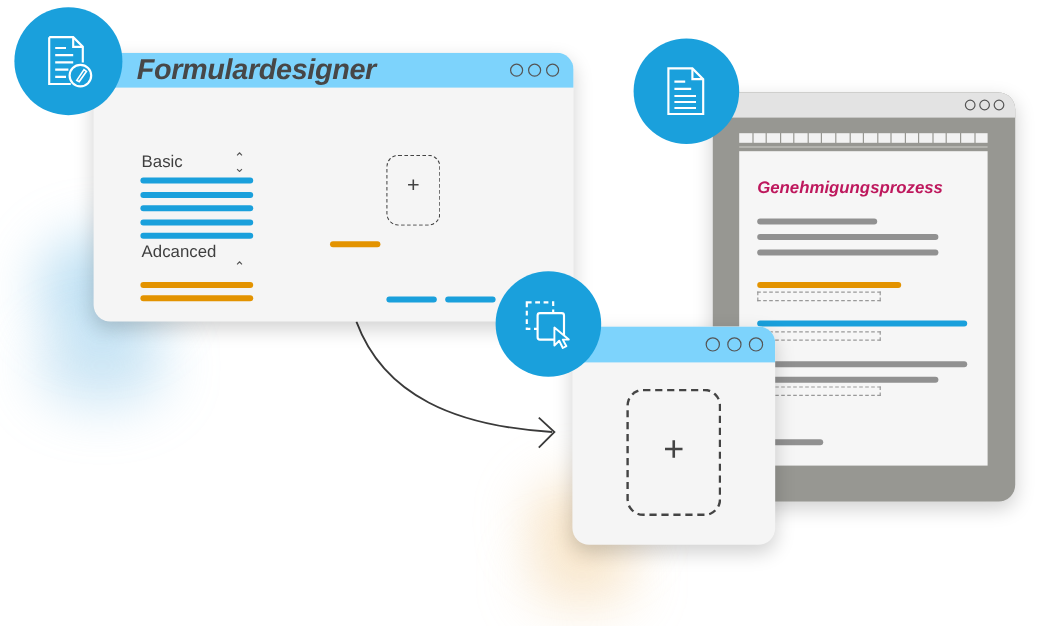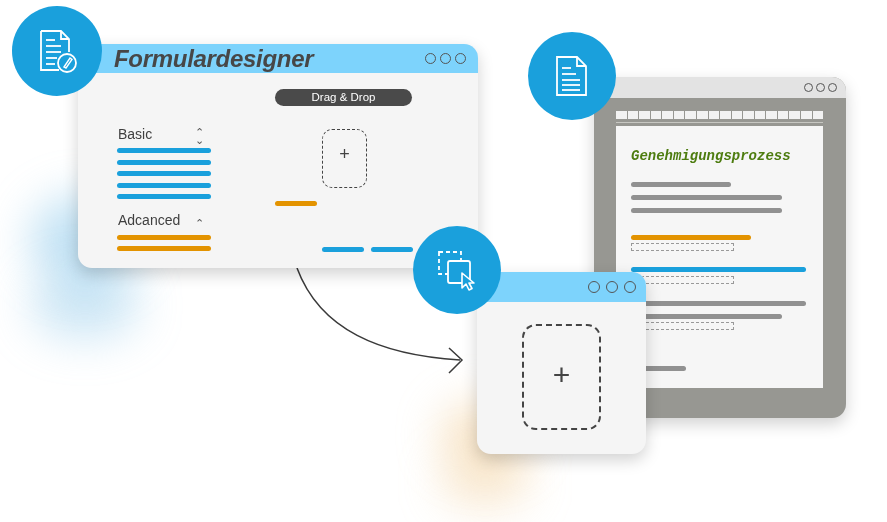--- a/index.html
+++ b/index.html
@@ -36,21 +36,21 @@
 
     
     #win-doc { left: 594px; top: 77px; width: 252px; height: 341px; background: #979792; border-radius: 14px; }
     #win-doc .titlebar { height: 21px; background: #e3e3e3; }
     #win-doc .dots { right: 9px; top: 6px; gap: 3px; }
     #win-doc .dot { width: 9px; height: 9px; border-width: 1.1px; }
     .ruler { position: absolute; left: 22px; top: 34px; width: 207px; height: 8px; display: flex; gap: 1px; }
     .ruler span { flex: 1; background: #f2f2f2; }
     .ruler-line { position: absolute; left: 22px; top: 45px; width: 207px; height: 1px; background: #c7c7c2; }
     .paper { position: absolute; left: 22px; top: 49px; width: 207px; height: 262px; background: #f6f6f6; }
-    .paper .doc-title { position: absolute; left: 15px; top: 22px; font-size: 14px; font-weight: bold; font-style: italic; color: #4d7c0f; font-family: Liberation Mono, monospace; }
+    .paper .doc-title { position: absolute; left: 15px; top: 22px; font-size: 14px; font-weight: bold; font-style: italic; color: #be185d; }
     .dotted-field { position: absolute; height: 8px; border: 1px dashed #999; }
 
     
     #win-drop { left: 477px; top: 272px; width: 169px; height: 182px; }
     #win-drop .titlebar { height: 30px; }
     #win-drop .dots { right: 10px; top: 9px; gap: 6px; }
     #win-drop .dot { width: 12px; height: 12px; }
 
     
     .icon-circle { position: absolute; border-radius: 50%; background: #1aa0dc; display: flex; align-items: center; justify-content: center; }
@@ -125,31 +125,30 @@
 <div class="window" id="win-designer">
   <div class="titlebar">
     <div class="title">Formulardesigner</div>
     <div class="dots">
       <div class="dot"></div>
       <div class="dot"></div>
       <div class="dot"></div>
     </div>
   </div>
 
-  <div class="pill" id="tab-dragdrop">Drag &amp; Drop</div>
 
   <div class="section-label" style="left:40px; top:82px;">Basic</div>
   <div class="chev" style="left:117px; top:84px;">⌃<br>⌄</div>
   <div class="bar blue" style="left:39px; top:104px; width:94px;"></div>
   <div class="bar blue" style="left:39px; top:116px; width:94px;"></div>
   <div class="bar blue" style="left:39px; top:127px; width:94px;"></div>
   <div class="bar blue" style="left:39px; top:139px; width:94px;"></div>
   <div class="bar blue" style="left:39px; top:150px; width:94px;"></div>
 
-  <div class="section-label" style="left:40px; top:168px;">Adcanced</div>
+  <div class="section-label" style="left:40px; top:157px;">Adcanced</div>
   <div class="chev" style="left:117px; top:175px;">⌃</div>
   <div class="bar orange" style="left:39px; top:191px; width:94px;"></div>
   <div class="bar orange" style="left:39px; top:202px; width:94px;"></div>
 
   <div class="dropzone" style="left:244px; top:85px; width:45px; height:59px;"></div>
   <div class="plus" style="left:244px; top:100px; width:45px; font-size:18px;">+</div>
   <div class="bar orange" style="left:197px; top:157px; width:42px;"></div>
   <div class="bar blue" style="left:244px; top:203px; width:42px;"></div>
   <div class="bar blue" style="left:293px; top:203px; width:42px;"></div>
 </div>

